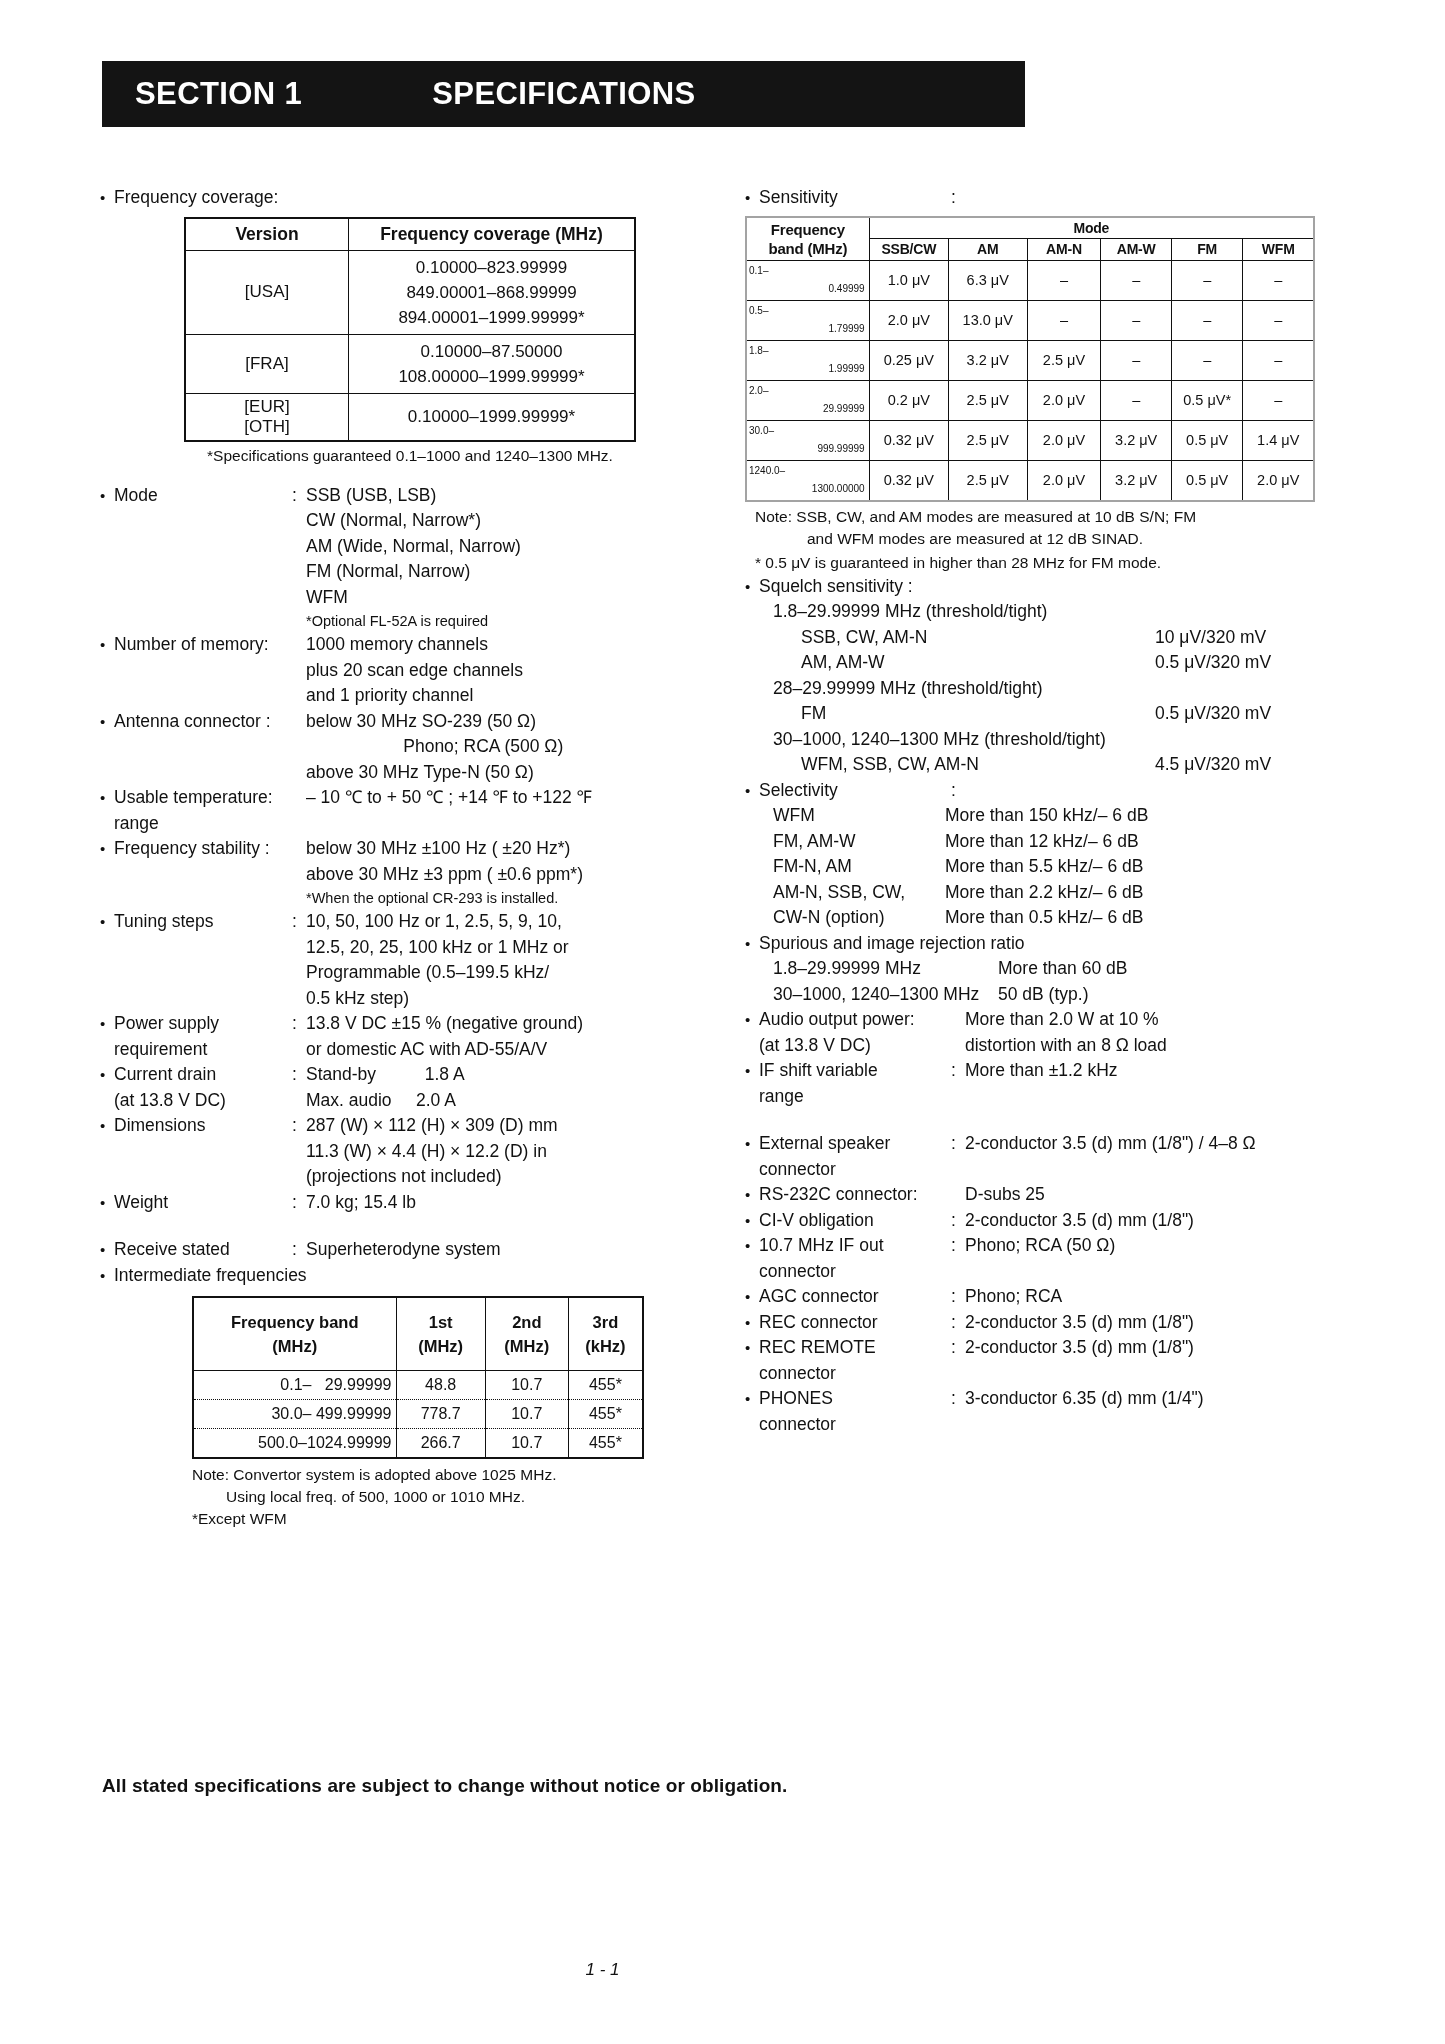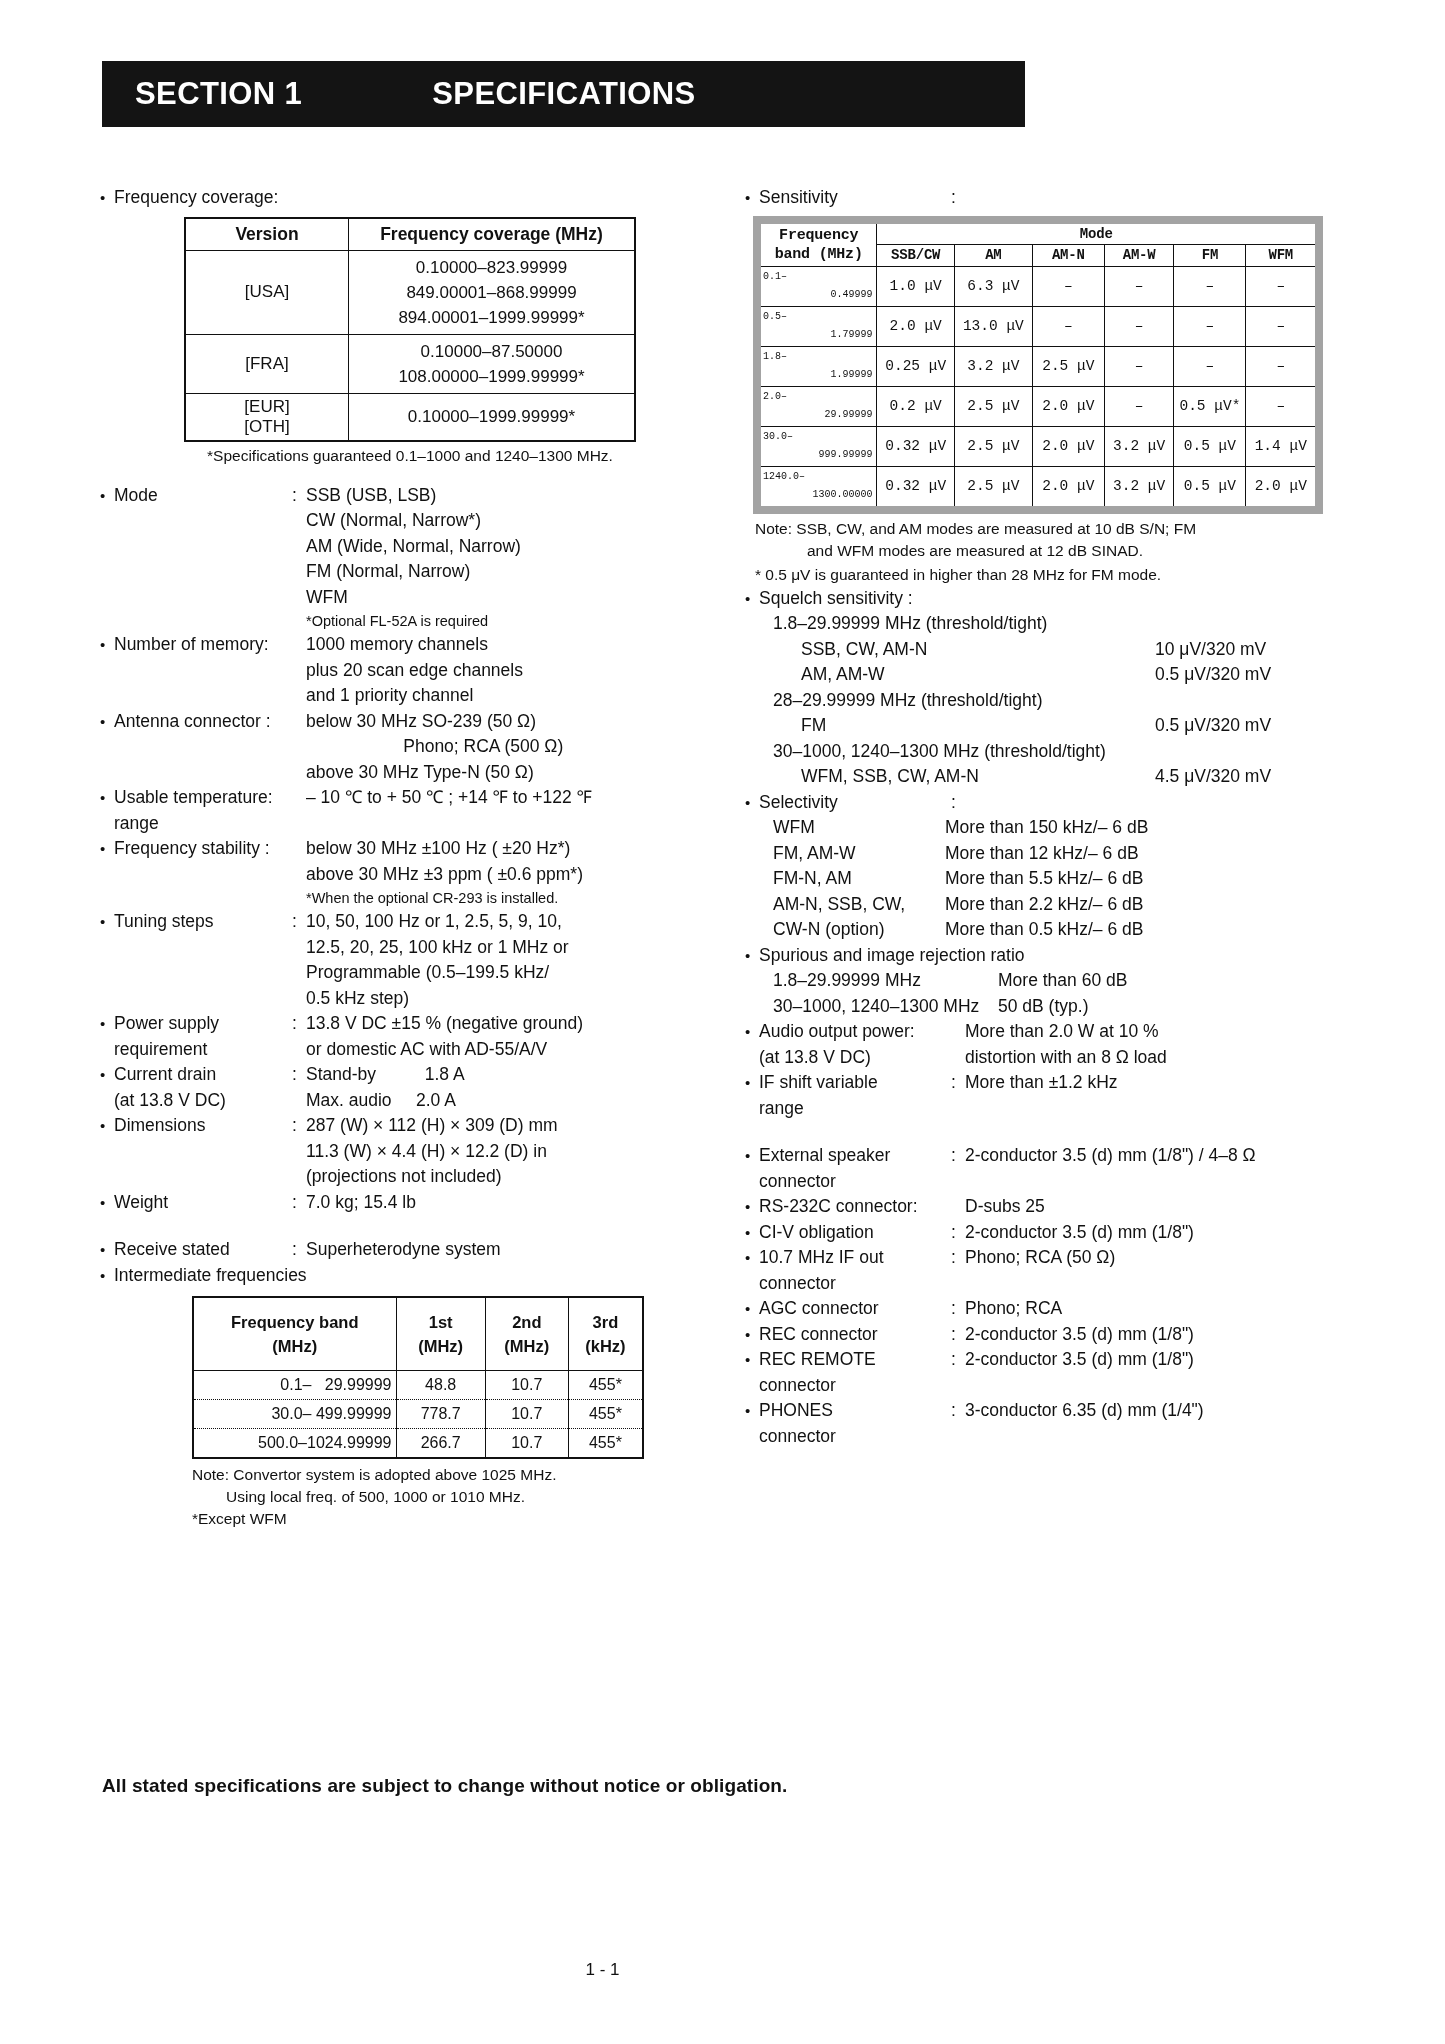--- a/index.html
+++ b/index.html
@@ -137,25 +137,24 @@
 
   .tbl-note {
     margin: 5px 0 0 84px;
     font-size: 15.5px;
     width: 452px;
     text-align: center;
   }
 
   
   .tbl-sens {
-    margin: 5px 0 0 8px;
-    border: 8px solid #a3a3a3;
+    margin: 5px 0 0 0;
+    border: 2px solid #a3a3a3;
     width: 570px;
     font-size: 14.5px;
-    font-family: Liberation Mono, monospace;
   }
   .tbl-sens th, .tbl-sens td {
     border: 1px solid #111;
     text-align: center;
     vertical-align: middle;
     padding: 2px 2px;
   }
   .tbl-sens th {
     font-weight: bold;
     font-size: 14px;
@@ -265,20 +264,21 @@
     font-weight: bold;
     letter-spacing: 0.1px;
   }
   .page-num {
     position: absolute;
     left: 0;
     top: 1960px;
     width: 1205px;
     text-align: center;
     font-size: 17px;
+    font-style: italic;
   }
 </style>
 </head>
 <body>
 
 <div class="page">
 
   <div class="section-bar">
     <span class="sec-label">SECTION 1</span>
     <span class="sec-title">SPECIFICATIONS</span>

